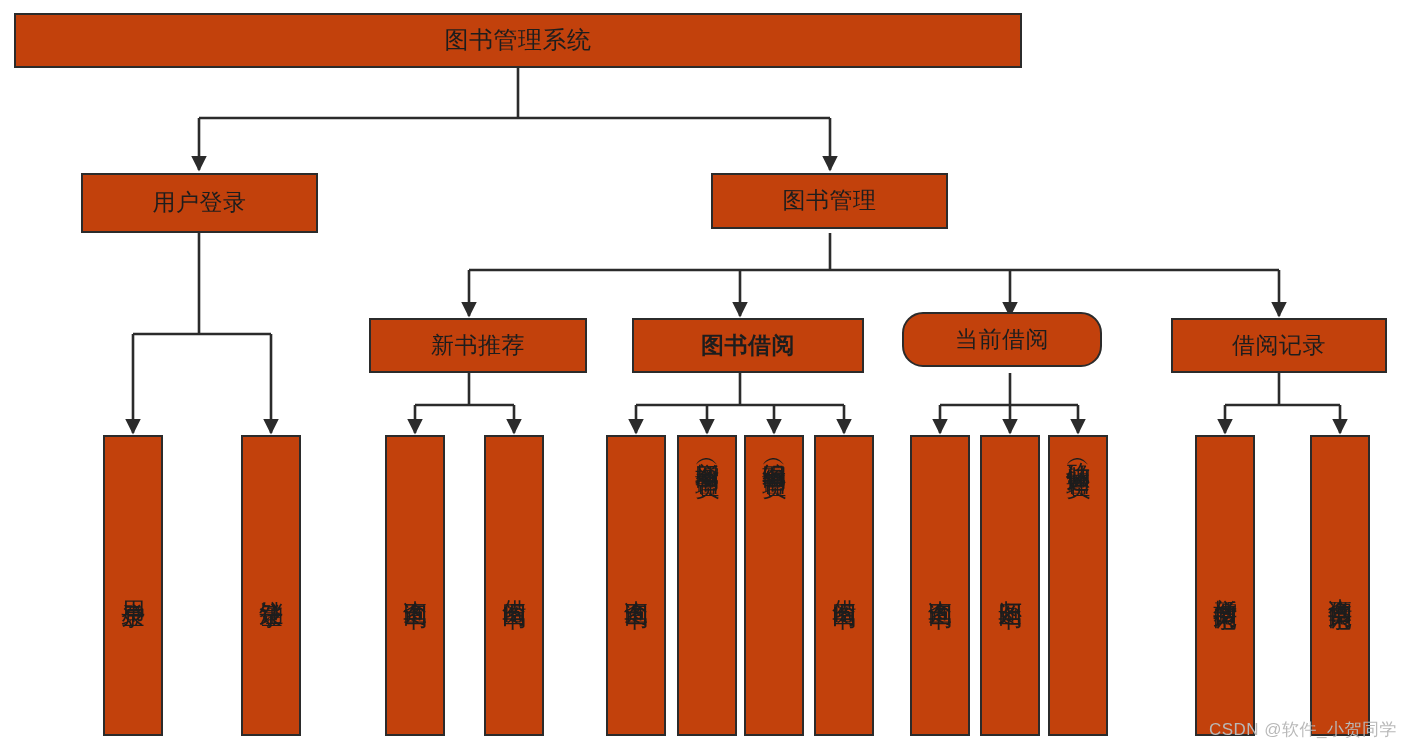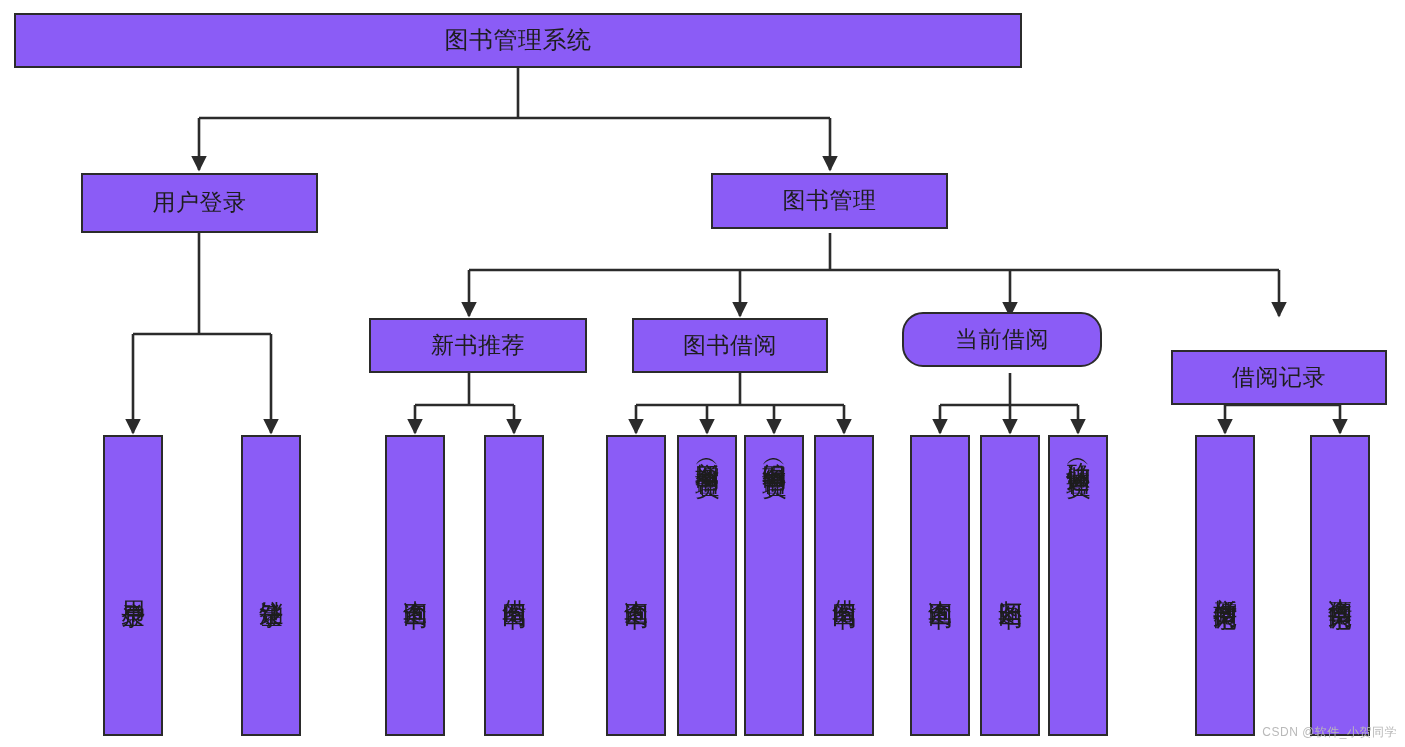--- a/index.html
+++ b/index.html
@@ -23,21 +23,21 @@
     left: 0;
     top: 0;
     width: 1405px;
     height: 747px;
     pointer-events: none;
   }
   .node {
     position: absolute;
     box-sizing: border-box;
     border: 2.5px solid #2b2b2b;
-    background: #8b5cf6;
+    background: #c2410c;
     display: flex;
     align-items: center;
     justify-content: center;
     color: #1d1d1d;
     text-align: center;
   }
   
   .node.horiz {
     font-size: 23px;
     line-height: 1.1;
@@ -60,21 +60,21 @@
   .node.vert.align-start {
     justify-content: flex-start;
   }
   .node.vert.align-center {
     justify-content: center;
   }
   #watermark {
     position: absolute;
     right: 8px;
     bottom: 6px;
-    font-size: 12px;
+    font-size: 17px;
     color: #b9b9b9;
     letter-spacing: 0.5px;
     white-space: nowrap;
     pointer-events: none;
   }
 </style>
 </head>
 <body>
 
 <div id="diagram-root">
@@ -128,23 +128,23 @@
       <path d="M 1340 405 L 1340 433" marker-end="url(#arrow)"></path>
     </g>
   </svg>
 
   <div class="node horiz root" style="left:14px; top:13px; width:1008px; height:55px;">图书管理系统</div>
 
   <div class="node horiz" style="left:81px; top:173px; width:237px; height:60px;">用户登录</div>
   <div class="node horiz" style="left:711px; top:173px; width:237px; height:56px;">图书管理</div>
 
   <div class="node horiz" style="left:360px; top:318px; width:218px; height:55px;margin-left:9px;">新书推荐</div>
-  <div class="node horiz" style="left:632px; top:318px; width:196px; height:55px;">图书借阅</div>
+  <div class="node horiz" style="left:632px; top:318px; width:232px; height:55px;font-weight:bold;">图书借阅</div>
   <div class="node horiz" style="left:902px; top:312px; width:200px; height:55px;border-radius:21px;">当前借阅</div>
-  <div class="node horiz" style="left:1171px; top:318px; width:216px; height:55px;margin-top:32px;">借阅记录</div>
+  <div class="node horiz" style="left:1171px; top:318px; width:216px; height:55px;">借阅记录</div>
 
   <div class="node vert align-center" style="left:103px; top:435px; width:60px; height:301px;">用户登录</div>
   <div class="node vert align-center" style="left:241px; top:435px; width:60px; height:301px;">注销登录</div>
 
   <div class="node vert align-center" style="left:385px; top:435px; width:60px; height:301px;">查询图书</div>
   <div class="node vert align-center" style="left:484px; top:435px; width:60px; height:301px;">借阅图书</div>
 
   <div class="node vert align-center" style="left:606px; top:435px; width:60px; height:301px;">查询图书</div>
   <div class="node vert align-start" style="left:677px; top:435px; width:60px; height:301px;">新增图书（管理员）</div>
   <div class="node vert align-start" style="left:744px; top:435px; width:60px; height:301px;">编辑图书（管理员）</div>

